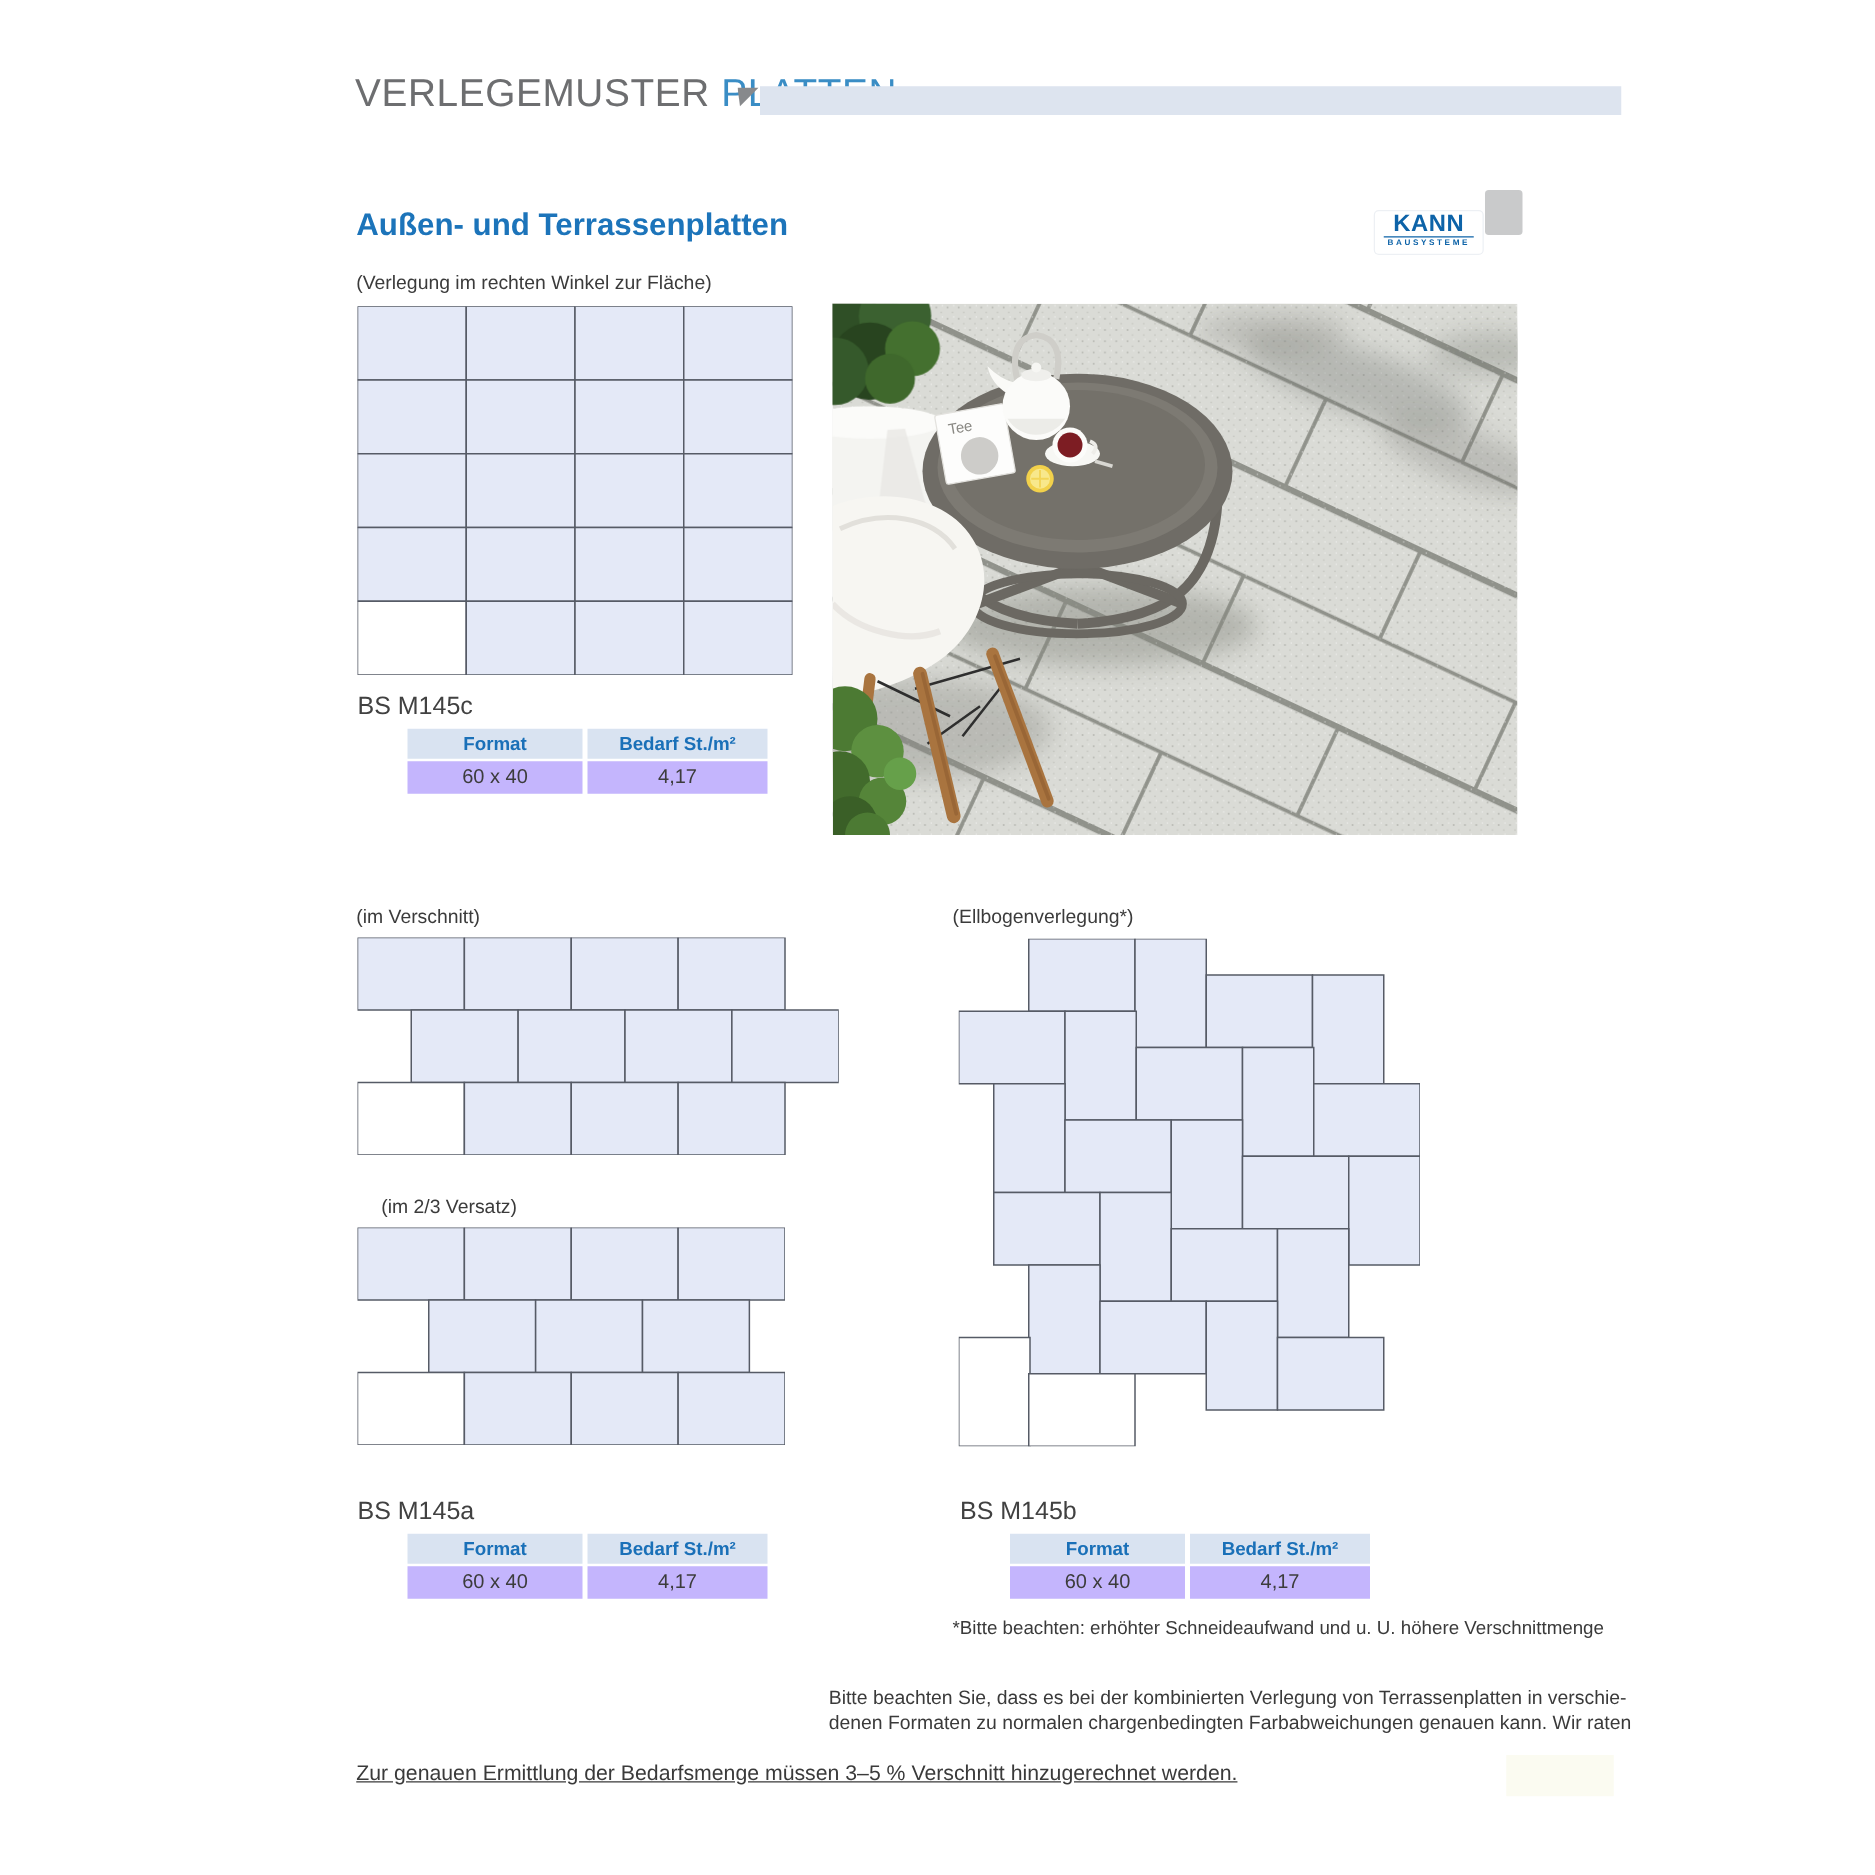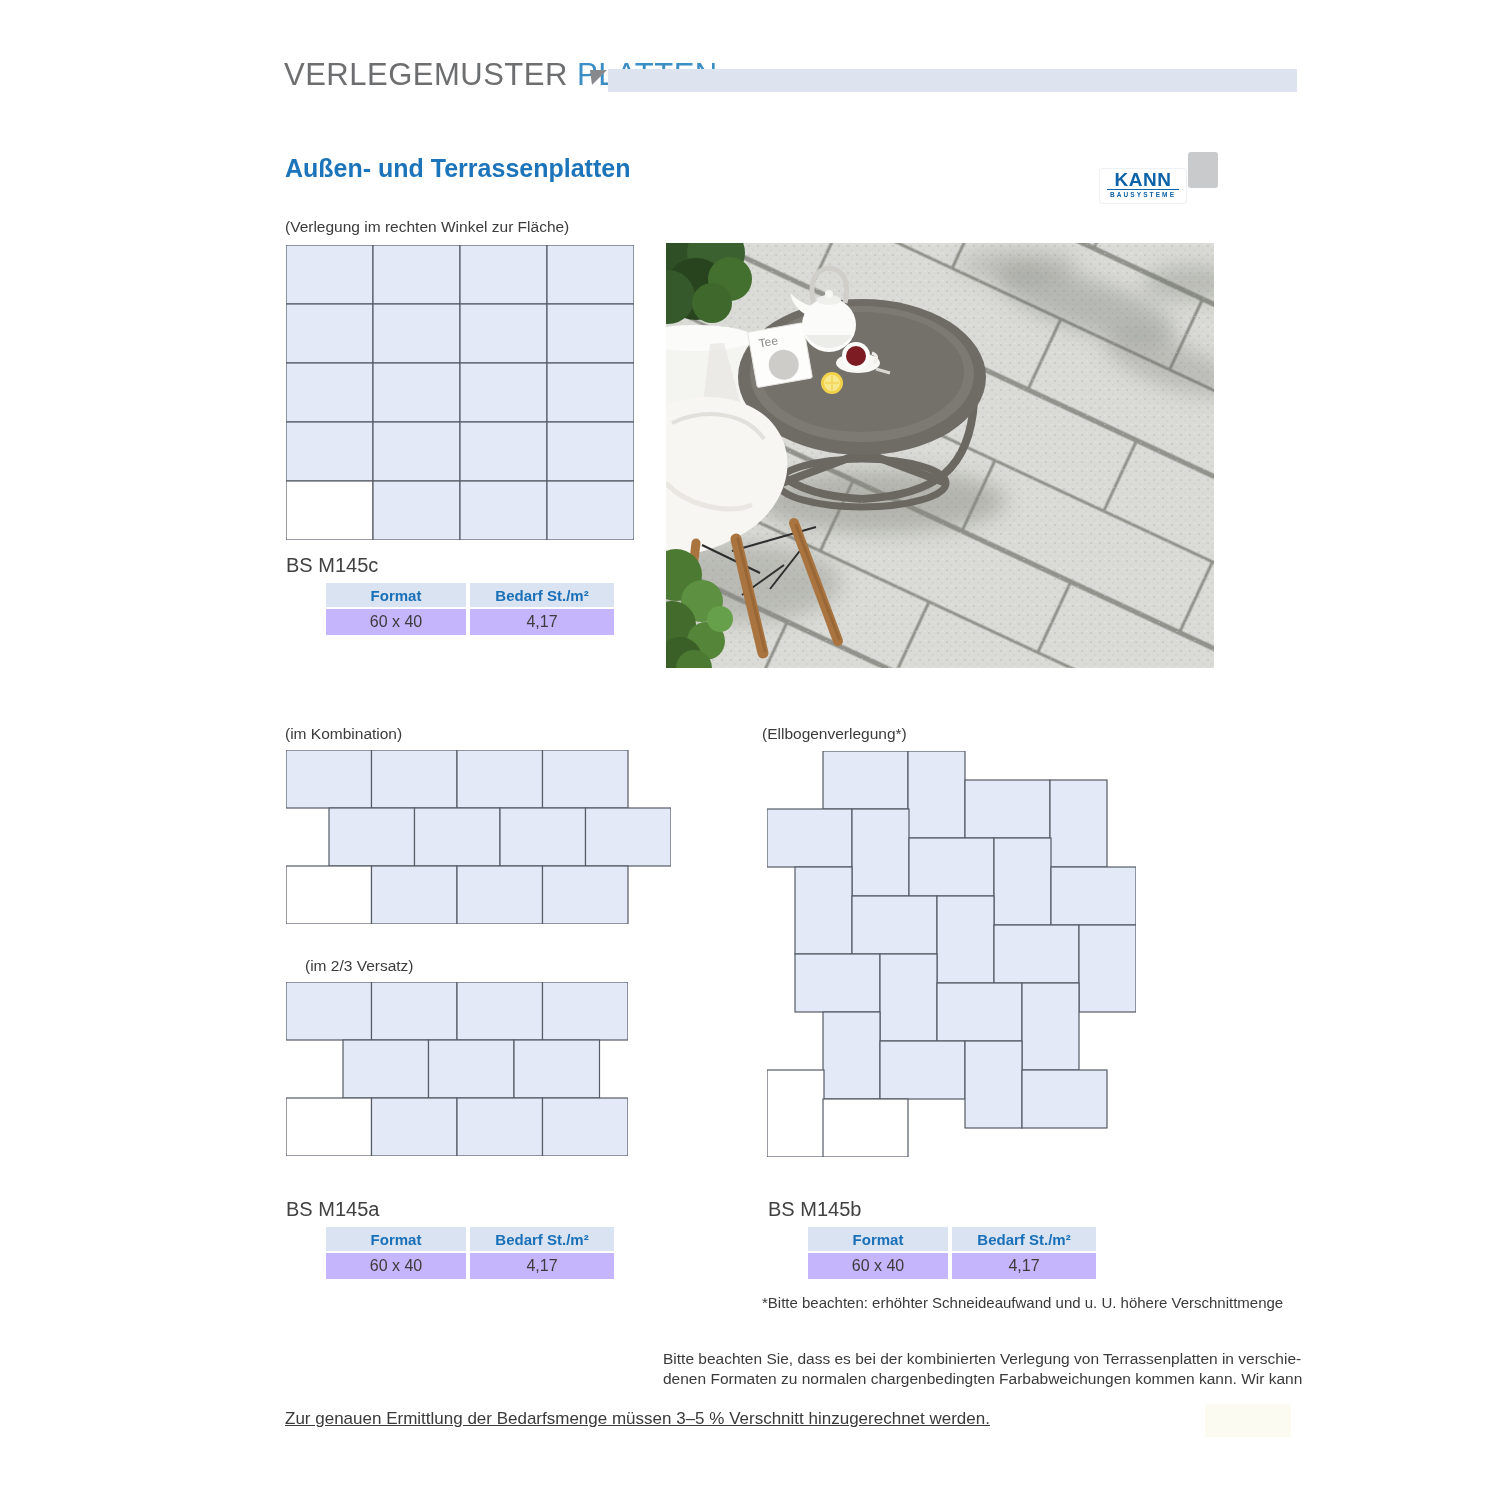--- a/index.html
+++ b/index.html
@@ -15,21 +15,21 @@
 
   
   .logo{position:absolute;left:1100px;top:137px;display:flex;align-items:center;gap:2px;}
   .logo-box{width:86px;height:34px;background:#ffffff;border-radius:3px;
             box-shadow:0 0 0 1px #edf0f4;text-align:center;padding-top:1px;box-sizing:border-box;margin-top:32px;}
   .logo-brand{font-size:19px;font-weight:800;color:#0d63a8;letter-spacing:.5px;line-height:19px;}
   .logo-sub{font-size:6.5px;font-weight:700;color:#0d63a8;letter-spacing:2.1px;
             border-top:1.5px solid #0d63a8;margin:0 7px;padding-top:1px;}
   .logo-square{width:30px;height:36px;background:#c9cacb;border-radius:3px;}
 
-  .section-title{position:absolute;left:285px;top:154px;font-size:25px;font-weight:700;color:#1c74ba;}
+  .section-title{position:absolute;left:285px;top:166px;font-size:25px;font-weight:700;color:#1c74ba;}
 
   .caption{position:absolute;font-size:15.5px;color:#3b3b3b;}
   .diagram{position:absolute;display:block;}
 
   .photo{position:absolute;left:666px;top:243px;width:548px;height:425px;}
 
   .spec-label{position:absolute;font-size:20px;color:#414141;}
   .spec-table{position:absolute;width:288px;margin-left:40px;}
   .spec-row{display:flex;gap:4px;margin-bottom:2px;}
   .spec-cell{text-align:center;}
@@ -59,21 +59,21 @@
     <div class="logo-box">
       <div class="logo-brand">KANN</div>
       <div class="logo-sub">BAUSYSTEME</div>
     </div>
     <div class="logo-square"></div>
   </div>
 
   <div class="section-title">Außen- und Terrassenplatten</div>
 
   <div class="caption" style="left:285px;top:218px;">(Verlegung im rechten Winkel zur Fläche)</div>
-  <div class="caption" style="left:285px;top:725px;">(im Kombination)</div>
+  <div class="caption" style="left:285px;top:725px;">(im Verschnitt)</div>
   <div class="caption" style="left:285px;top:957px;margin-left:20px;">(im 2/3 Versatz)</div>
   <div class="caption" style="left:762px;top:725px;">(Ellbogenverlegung*)</div>
 
   <svg class="diagram" style="left:286px;top:245px;" width="348" height="295" viewBox="0 0 348 295">
       <rect x="0" y="0" width="87" height="59" fill="#e4e9f7" stroke="#565b66" stroke-width="1.2"></rect>
       <rect x="87" y="0" width="87" height="59" fill="#e4e9f7" stroke="#565b66" stroke-width="1.2"></rect>
       <rect x="174" y="0" width="87" height="59" fill="#e4e9f7" stroke="#565b66" stroke-width="1.2"></rect>
       <rect x="261" y="0" width="87" height="59" fill="#e4e9f7" stroke="#565b66" stroke-width="1.2"></rect>
       <rect x="0" y="59" width="87" height="59" fill="#e4e9f7" stroke="#565b66" stroke-width="1.2"></rect>
       <rect x="87" y="59" width="87" height="59" fill="#e4e9f7" stroke="#565b66" stroke-width="1.2"></rect>
@@ -299,18 +299,18 @@
     </div>
     <div class="spec-row spec-data">
       <div class="spec-cell c1">60 x 40</div>
       <div class="spec-cell c2">4,17</div>
     </div>
   </div>
 
   <div class="footnote">*Bitte beachten: erhöhter Schneideaufwand und u. U. höhere Verschnittmenge</div>
   <div class="note">
     <div>Bitte beachten Sie, dass es bei der kombinierten Verlegung von Terrassenplatten in verschie-</div>
-    <div>denen Formaten zu normalen chargenbedingten Farbabweichungen kommen kann. Wir kann</div>
+    <div>denen Formaten zu normalen chargenbedingten Farbabweichungen genauen kann. Wir raten</div>
   </div>
   <div class="bottom-note">Zur genauen Ermittlung der Bedarfsmenge müssen 3–5 % Verschnitt hinzugerechnet werden.</div>
 
   <div class="faint-marker"></div>
 </div>
 
 </body></html>

